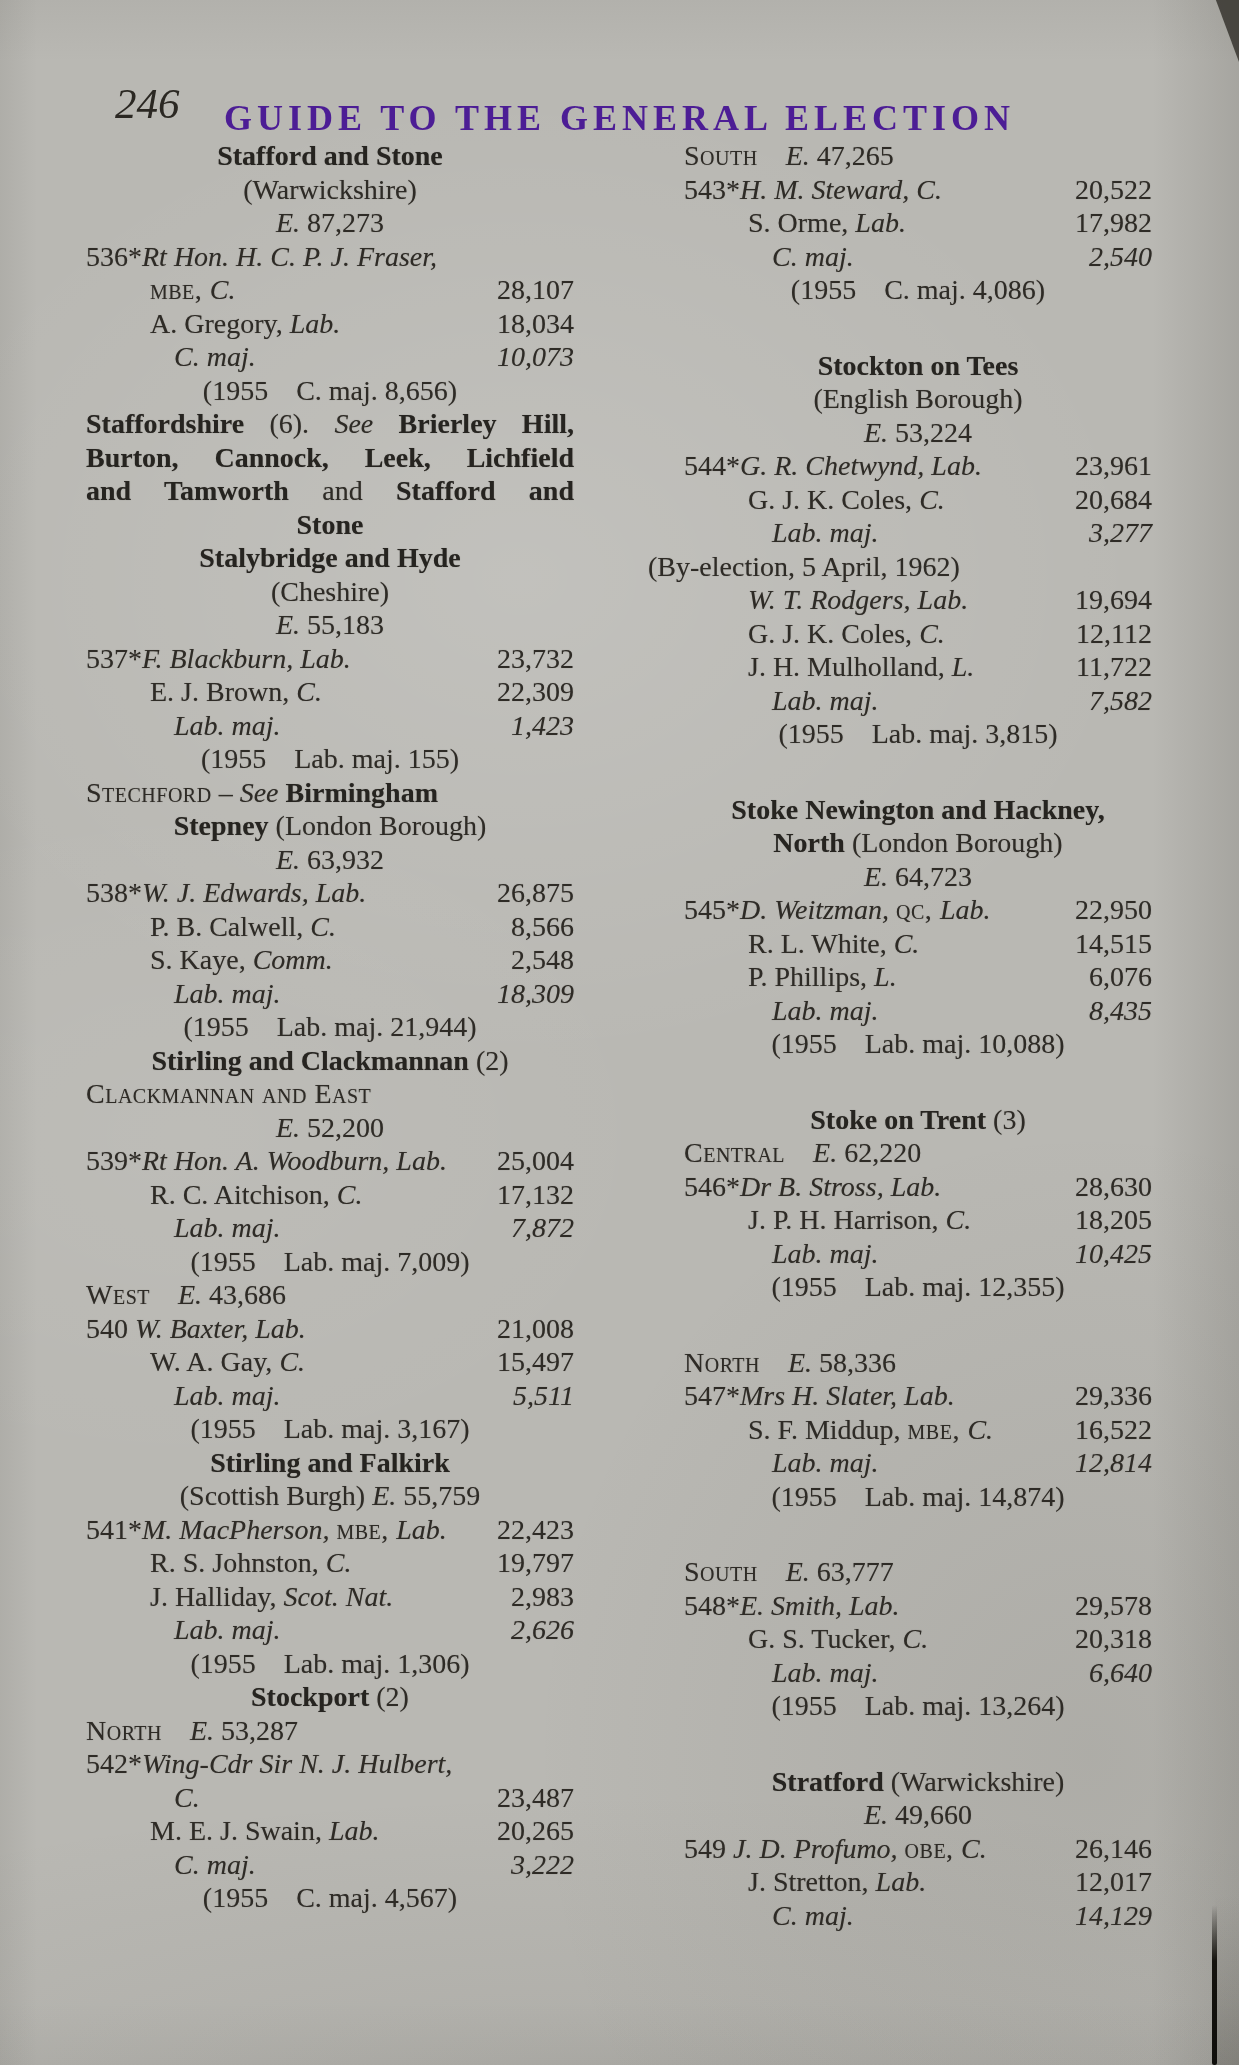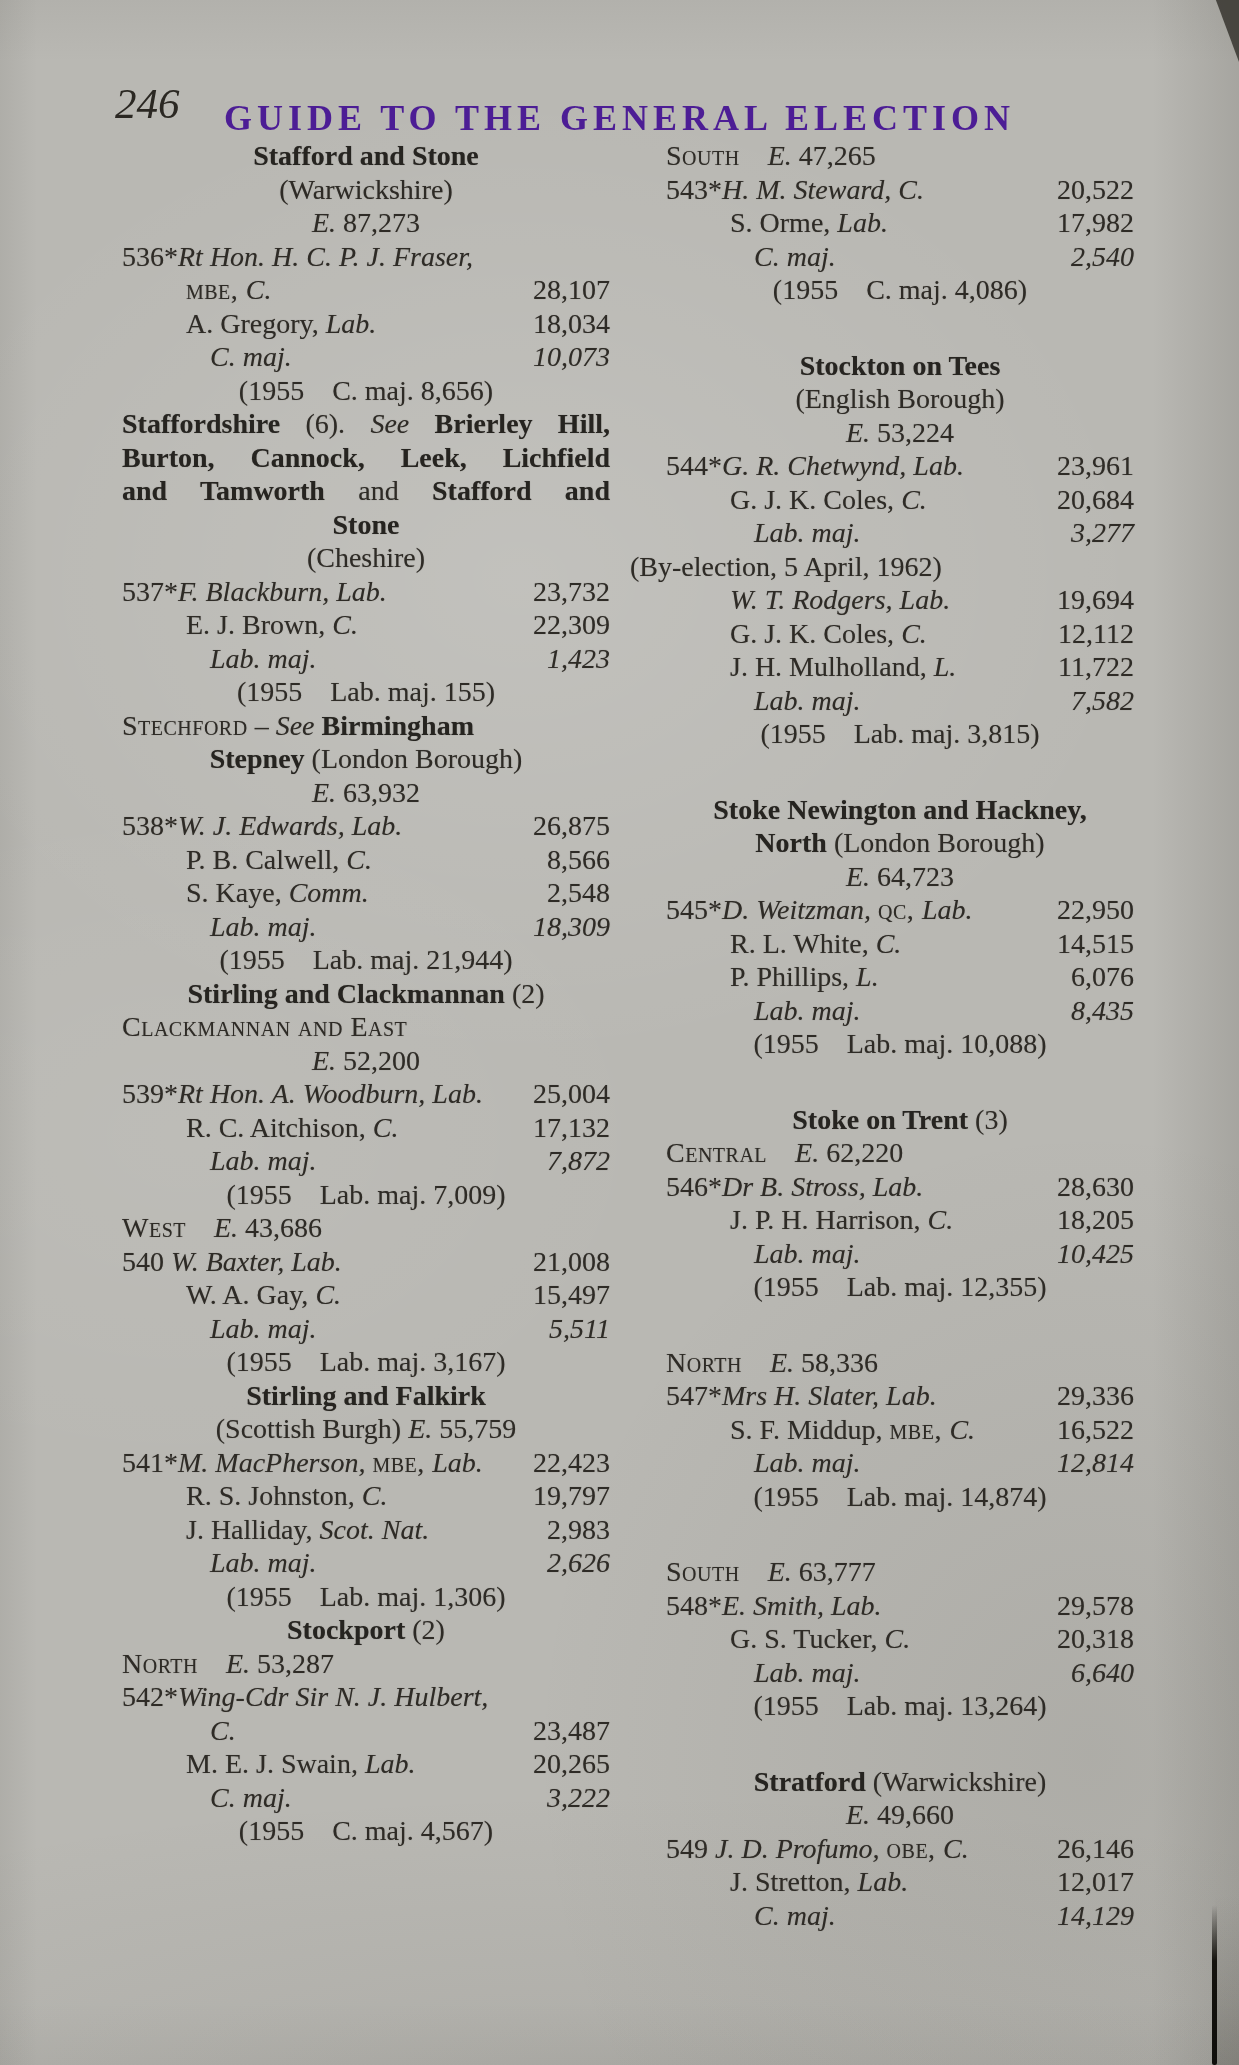--- a/index.html
+++ b/index.html
@@ -30,21 +30,21 @@
   .headtitle {
     position: absolute; left: 0; right: 0; top: 97px;
     text-align: center;
     font-size: 36px; font-weight: bold; letter-spacing: 5px;
     color: #4c1d95; white-space: nowrap;
   }
 
   
   .cols {
     position: absolute; top: 139px; left: 86px;
-    display: flex; gap: 56px; margin-left: 36px;
+    display: flex; gap: 110px;
   }
   .col-left  { width: 488px; }
   .col-right { width: 468px; }
 
   
   .row {
     position: relative;
     font-size: 28px;
     line-height: 33.5px;
     min-height: 33.5px;
@@ -110,21 +110,23 @@
       </div>
       <div class="row a-left i-2 hv n-majority-row">
         <span class="t"><span class="it ">C. maj.</span></span>
         <span class="v it">10,073</span>
       </div>
       <div class="row a-center i-0 n-note-1955-row"><span class="t"><span class="">(1955 C. maj. 8,656)</span></span></div>
       <div class="row a-justify i-0 n-crossref-line"><span class="t"><span class="b ">Staffordshire </span><span class="">(6). </span><span class="it ">See </span><span class="b ">Brierley Hill,</span></span></div>
       <div class="row a-justify i-0 n-crossref-line"><span class="t"><span class="b ">Burton, Cannock, Leek, Lichfield</span></span></div>
       <div class="row a-justify i-0 n-crossref-line"><span class="t"><span class="b ">and Tamworth </span><span class="">and </span><span class="b ">Stafford and</span></span></div>
       <div class="row a-center i-0 n-crossref-line"><span class="t"><span class="b ">Stone</span></span></div>
+      <div class="row a-center i-0 n-constituency-title"><span class="t"><span class="b ">Stalybridge and Hyde</span></span></div>
       <div class="row a-center i-0 n-constituency-subtitle"><span class="t"><span class="">(Cheshire)</span></span></div>
+      <div class="row a-center i-0 n-electorate-line"><span class="t"><span class="it ">E. </span><span class="">55,183</span></span></div>
       <div class="row a-left i-0 hv n-candidate-row">
         <span class="t"><span class="">537*</span><span class="it ">F. Blackburn, Lab.</span></span>
         <span class="v">23,732</span>
       </div>
       <div class="row a-left i-1 hv n-candidate-row">
         <span class="t"><span class="">E. J. Brown, </span><span class="it ">C.</span></span>
         <span class="v">22,309</span>
       </div>
       <div class="row a-left i-2 hv n-majority-row">
         <span class="t"><span class="it ">Lab. maj.</span></span>

